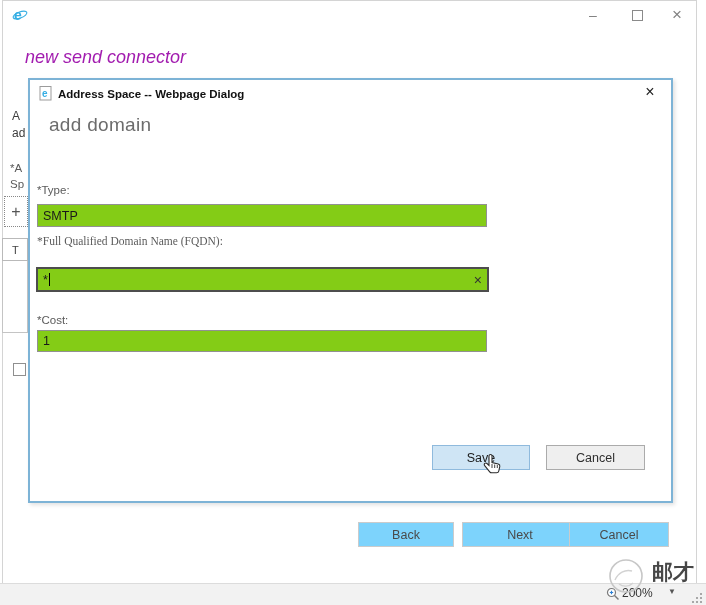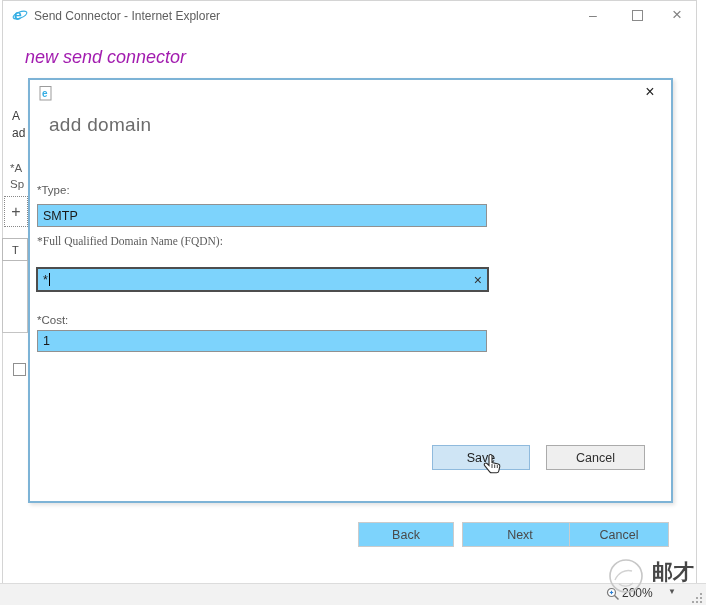--- a/index.html
+++ b/index.html
@@ -24,21 +24,21 @@
   .grid-body{left:2px;top:261px;width:26px;height:72px;border:1px solid #c4c4c4;border-top:none;box-sizing:border-box;}
   .chkbox{left:13px;top:363px;width:13px;height:13px;border:1px solid #8f8f8f;background:#fff;box-sizing:border-box;}
   
   .nav-btn{top:522px;height:25px;background:#7dd3fc;border:1px solid #cbcbcb;color:#4a4a4a;font-size:12.5px;display:flex;align-items:center;justify-content:center;box-sizing:border-box;}
   
   .dialog{left:28px;top:78px;width:641px;height:421px;background:#fff;border:2px solid #7db3d6;box-shadow:2px 2px 4px rgba(0,0,0,.12);z-index:5;}
   .dlg-title{left:28px;top:8px;font-size:11.5px;font-weight:bold;color:#111;}
   .dlg-close{right:12px;top:3px;font-size:16px;color:#222;width:18px;height:18px;text-align:center;line-height:18px;}
   .dlg-heading{left:19px;top:34px;font-size:19px;font-weight:300;color:#6c6c6c;letter-spacing:.3px;}
   .fld-label{left:7px;font-size:11.5px;color:#5a5a5a;}
-  .textbox{left:7px;width:438px;height:21px;border:1px solid #919191;background:#7dd3fc;font-size:12.5px;color:#1a1a1a;padding:0 5px;box-sizing:content-box;display:flex;align-items:center;}
+  .textbox{left:7px;width:438px;height:21px;border:1px solid #919191;background:#84cc16;font-size:12.5px;color:#1a1a1a;padding:0 5px;box-sizing:content-box;display:flex;align-items:center;}
   .textbox.focused{left:6px;width:439px;border:2px solid #4d4d4d;}
   .caret{width:1px;height:13px;background:#000;margin-left:1px;}
   .clear-x{margin-left:auto;color:#333;font-size:14px;line-height:14px;}
   .dlg-btn{top:365px;height:25px;font-size:12.5px;display:flex;align-items:center;justify-content:center;box-sizing:border-box;}
   .save-btn{left:402px;width:98px;background:#cfe5f5;border:1px solid #8fbadd;color:#1c1c1c;}
   .cancel-btn{left:516px;width:99px;background:#efefef;border:1px solid #ababab;color:#2f2f2f;}
   
   .statusbar{left:0;top:583px;width:706px;height:22px;background:#f2f2f2;border-top:1px solid #dcdcdc;box-sizing:border-box;}
   .zoom-text{left:622px;top:586px;font-size:12px;color:#333;}
   .zoom-caret{left:668px;top:587px;font-size:8px;color:#555;}
@@ -53,21 +53,20 @@
 <div class="screen">
 
   <div class="abs win-frame"></div>
 
   <div class="abs" style="left:12px;top:7px;width:16px;height:16px;">
     <svg width="16" height="16" viewBox="0 0 16 16">
       <text x="2" y="13" font-size="14" font-weight="bold" fill="#35aee3" font-family="Liberation Sans, sans-serif">e</text>
       <ellipse cx="8" cy="8" rx="7.3" ry="3" fill="none" stroke="#35aee3" stroke-width="1.1" transform="rotate(-22 8 8)"></ellipse>
     </svg>
   </div>
-  <div class="abs titlebar-title">Send Connector - Internet Explorer</div>
   <div class="abs win-ctrl btn-min">
       <span>–</span>
     </div>
   <div class="abs win-ctrl btn-max">
       <span class="sq"></span>
     </div>
   <div class="abs win-ctrl btn-close">
       <span>×</span>
     </div>
 
@@ -93,20 +92,21 @@
       <span>Cancel</span>
     </div>
 
   <div class="abs dialog">
     <div class="abs" style="left:9px;top:6px;width:14px;height:15px;">
       <svg width="14" height="15" viewBox="0 0 14 15">
         <rect x="1" y="0.5" width="11" height="13.5" fill="#fff" stroke="#9b9b9b" stroke-width="1"></rect>
         <text x="3" y="11" font-size="10" font-weight="bold" fill="#35aee3" font-family="Liberation Sans, sans-serif">e</text>
       </svg>
     </div>
+    <div class="abs dlg-title">Address Space -- Webpage Dialog</div>
     <div class="abs dlg-close"><span>×</span></div>
 
     <div class="abs dlg-heading">add domain</div>
 
     <div class="abs fld-label" style="top:104px;text-align:right;">*Type:</div>
     <div class="abs textbox" style="top:124px;">
         <span>SMTP</span>
       </div>
 
     <div class="abs fld-label" style="top:155px;font-family:Liberation Serif, serif;">*Full Qualified Domain Name (FQDN):</div>

